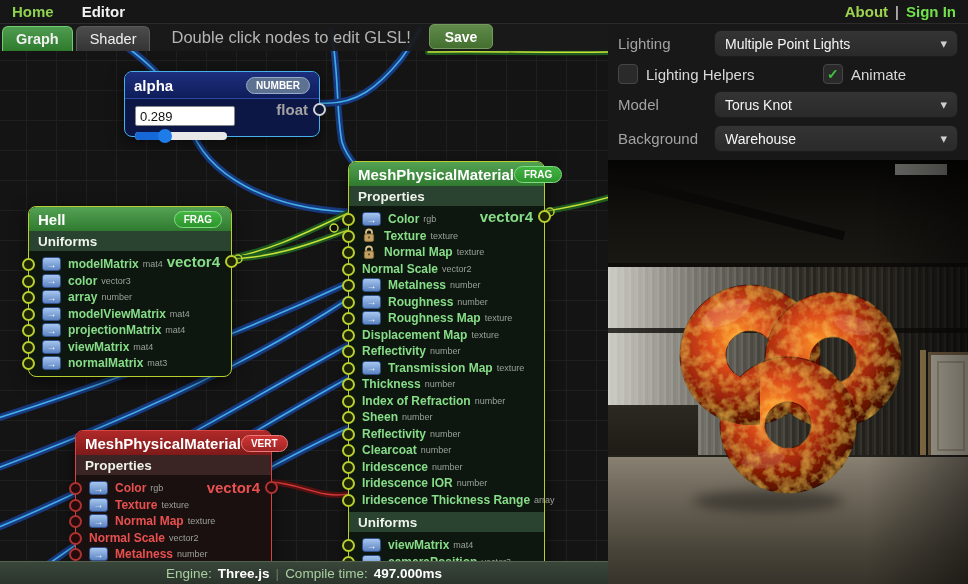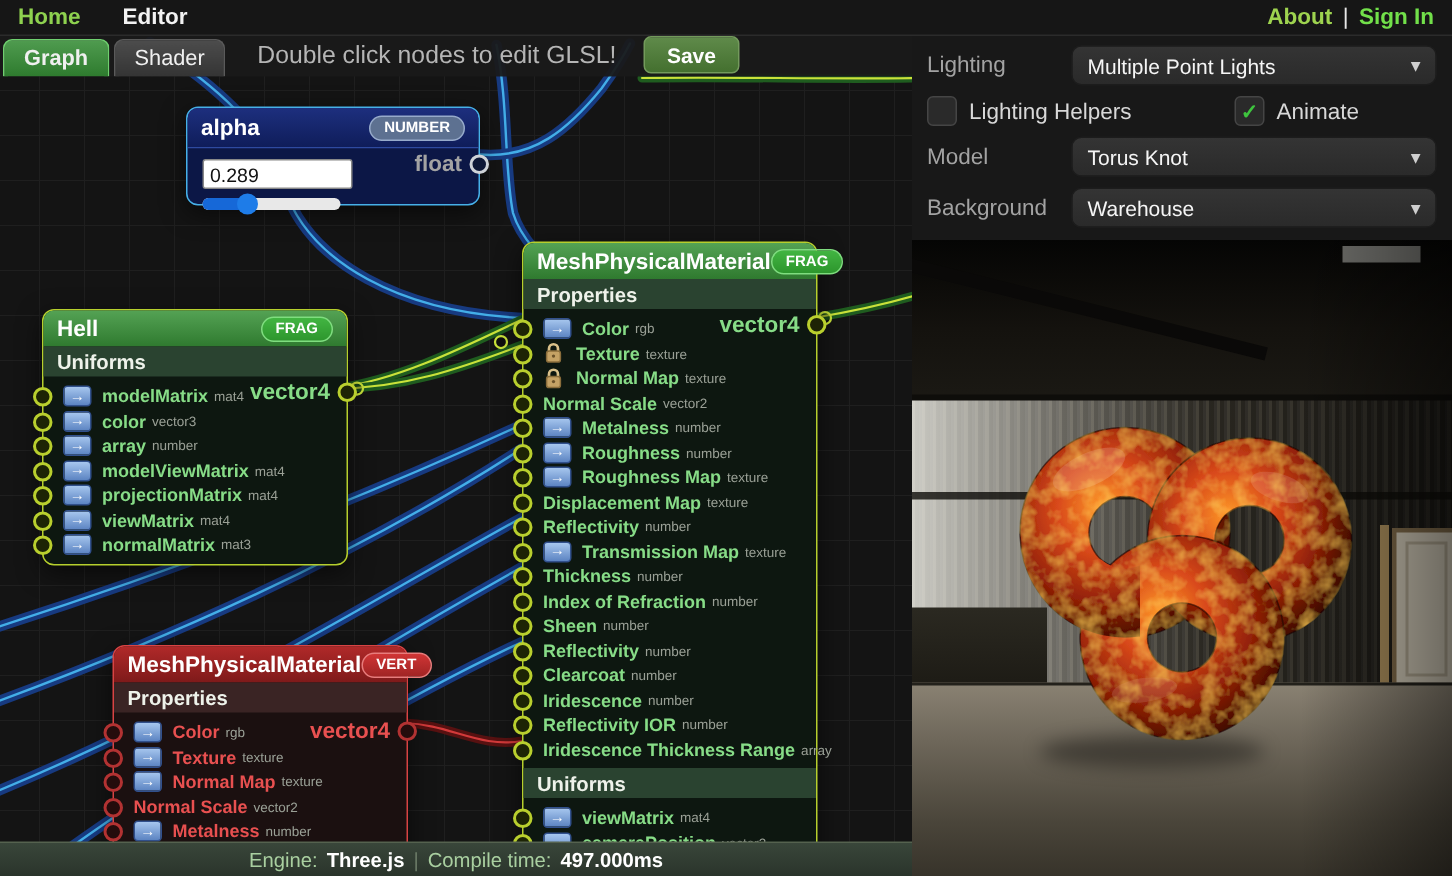--- a/index.html
+++ b/index.html
@@ -461,21 +461,21 @@
           <div class="row">
             <span class="port"></span>
 
             <span class="rname">Iridescence</span>
             <span class="rtype">number</span>
           </div>
 
           <div class="row">
             <span class="port"></span>
 
-            <span class="rname">Reflectivity IOR</span>
+            <span class="rname">Iridescence IOR</span>
             <span class="rtype">number</span>
           </div>
 
           <div class="row">
             <span class="port"></span>
 
             <span class="rname">Iridescence Thickness Range</span>
             <span class="rtype">array</span>
           </div>
         </div>

